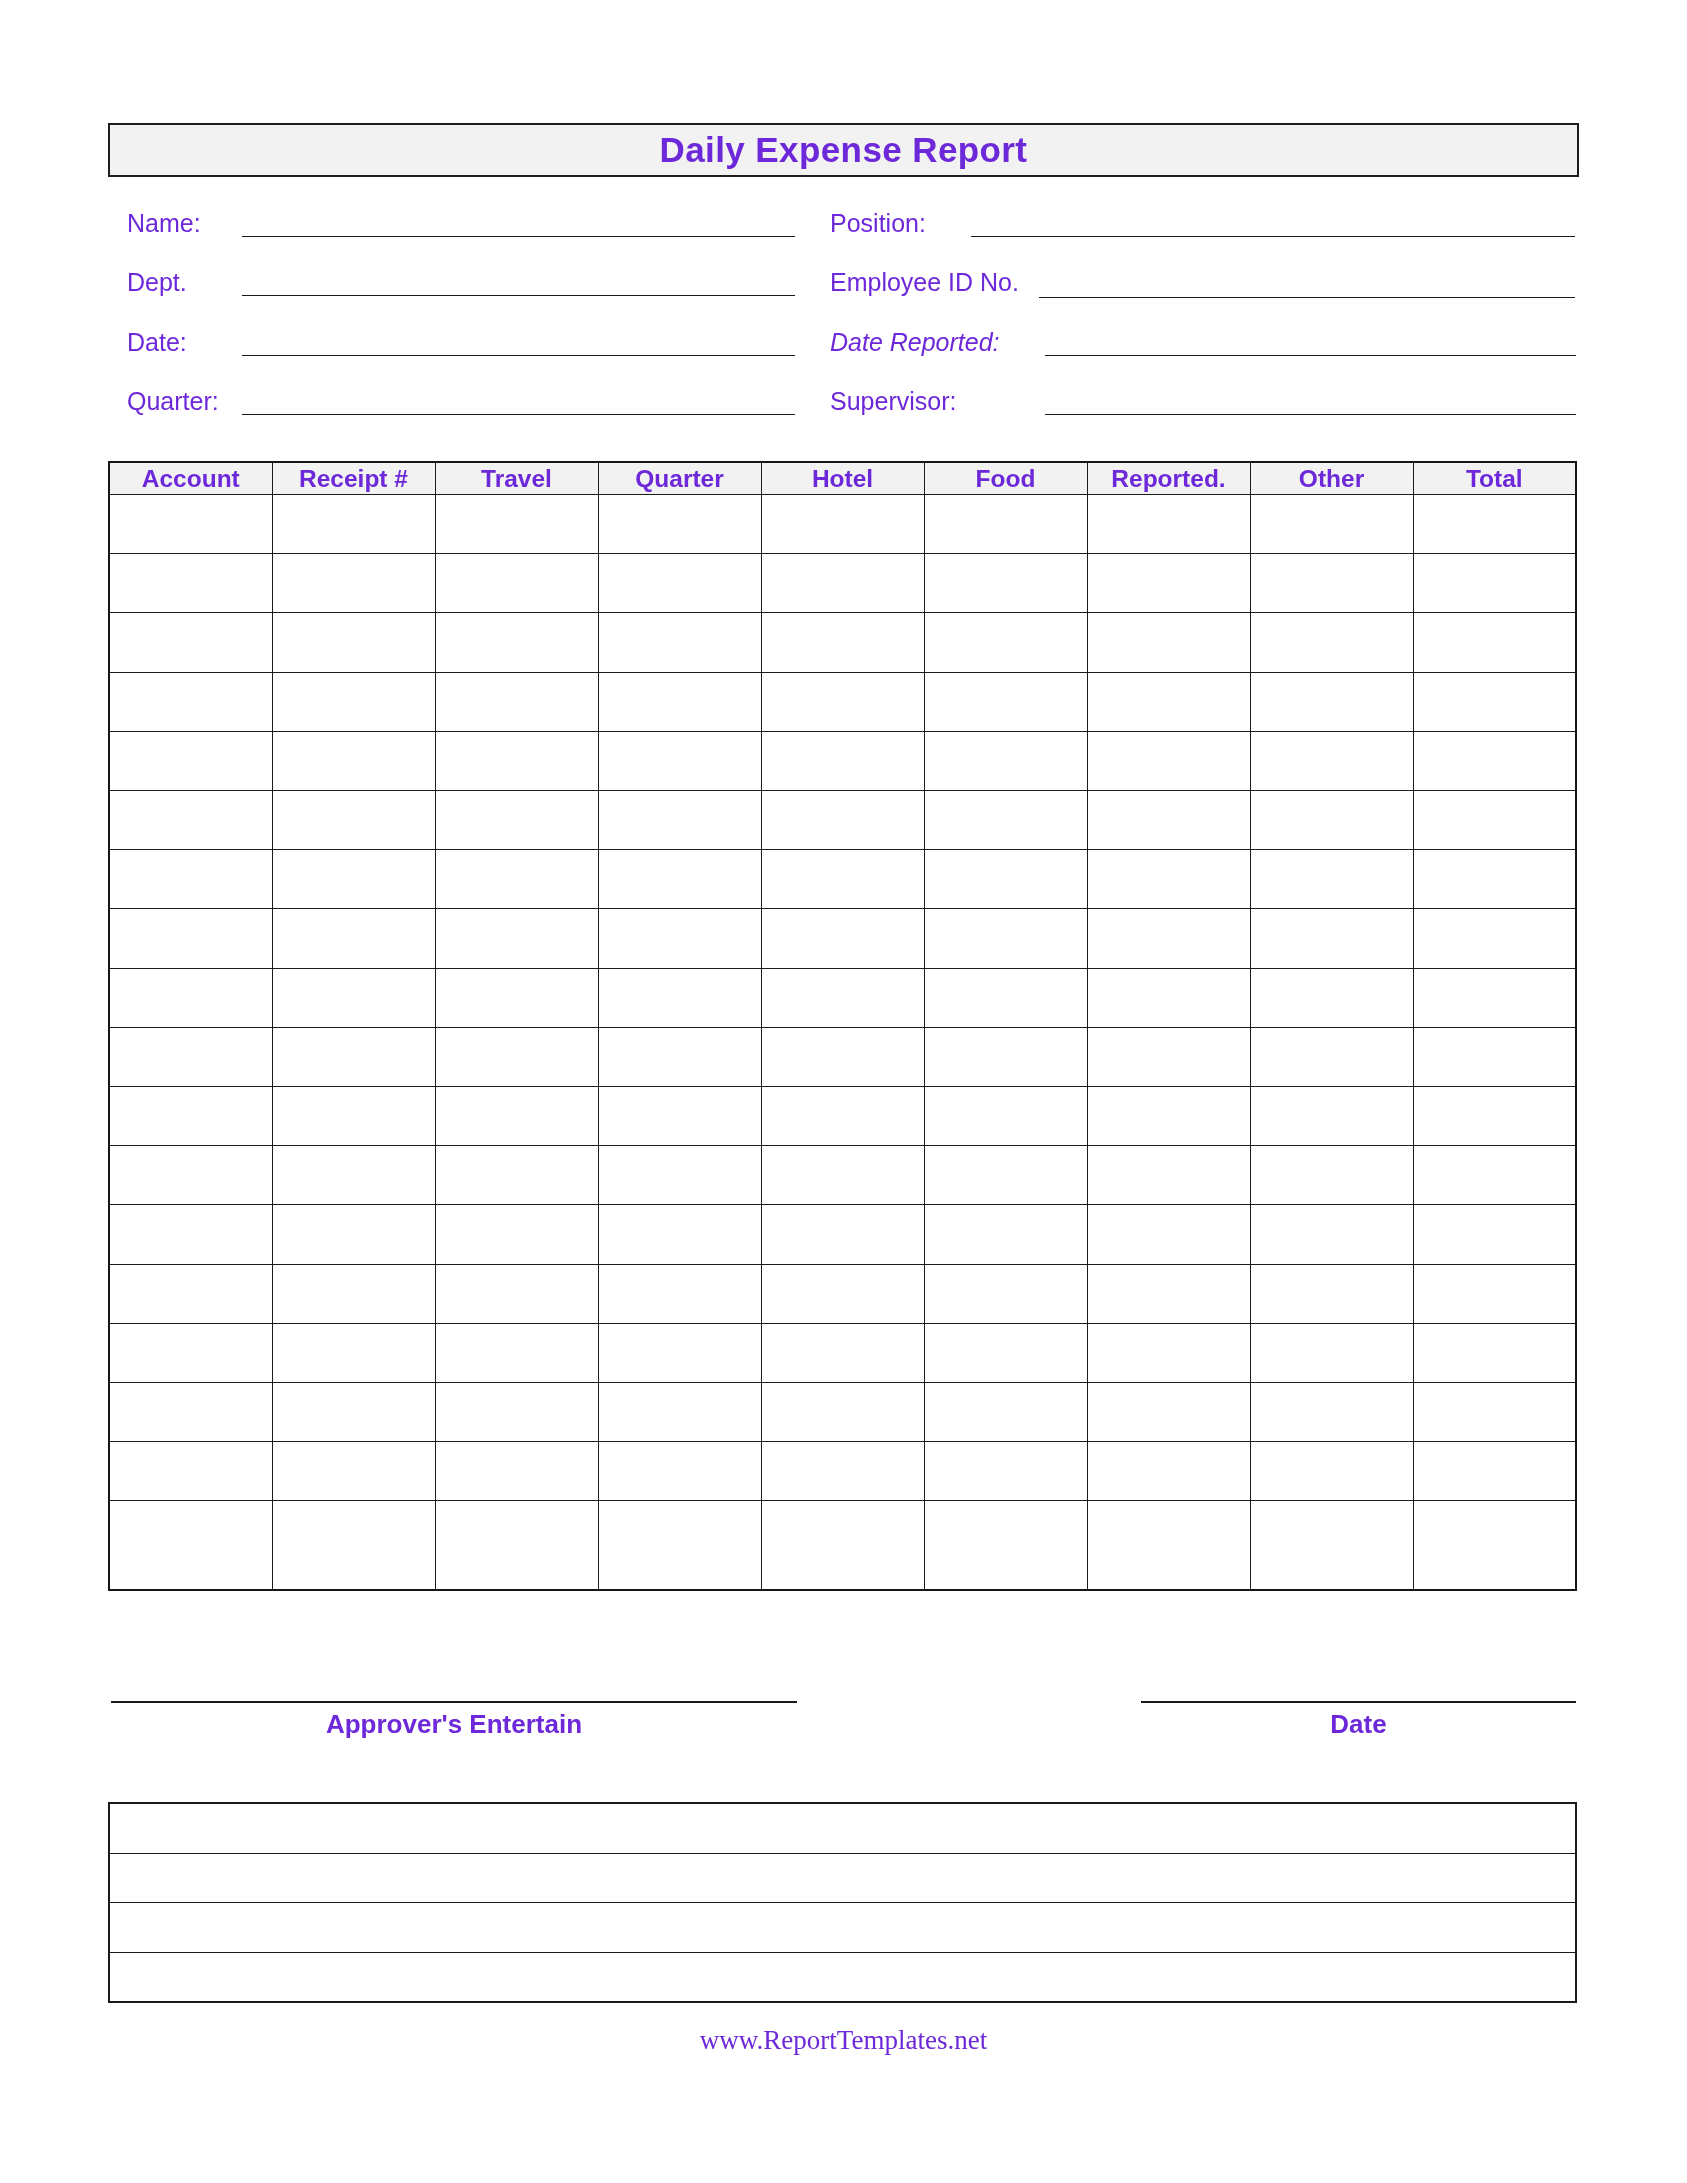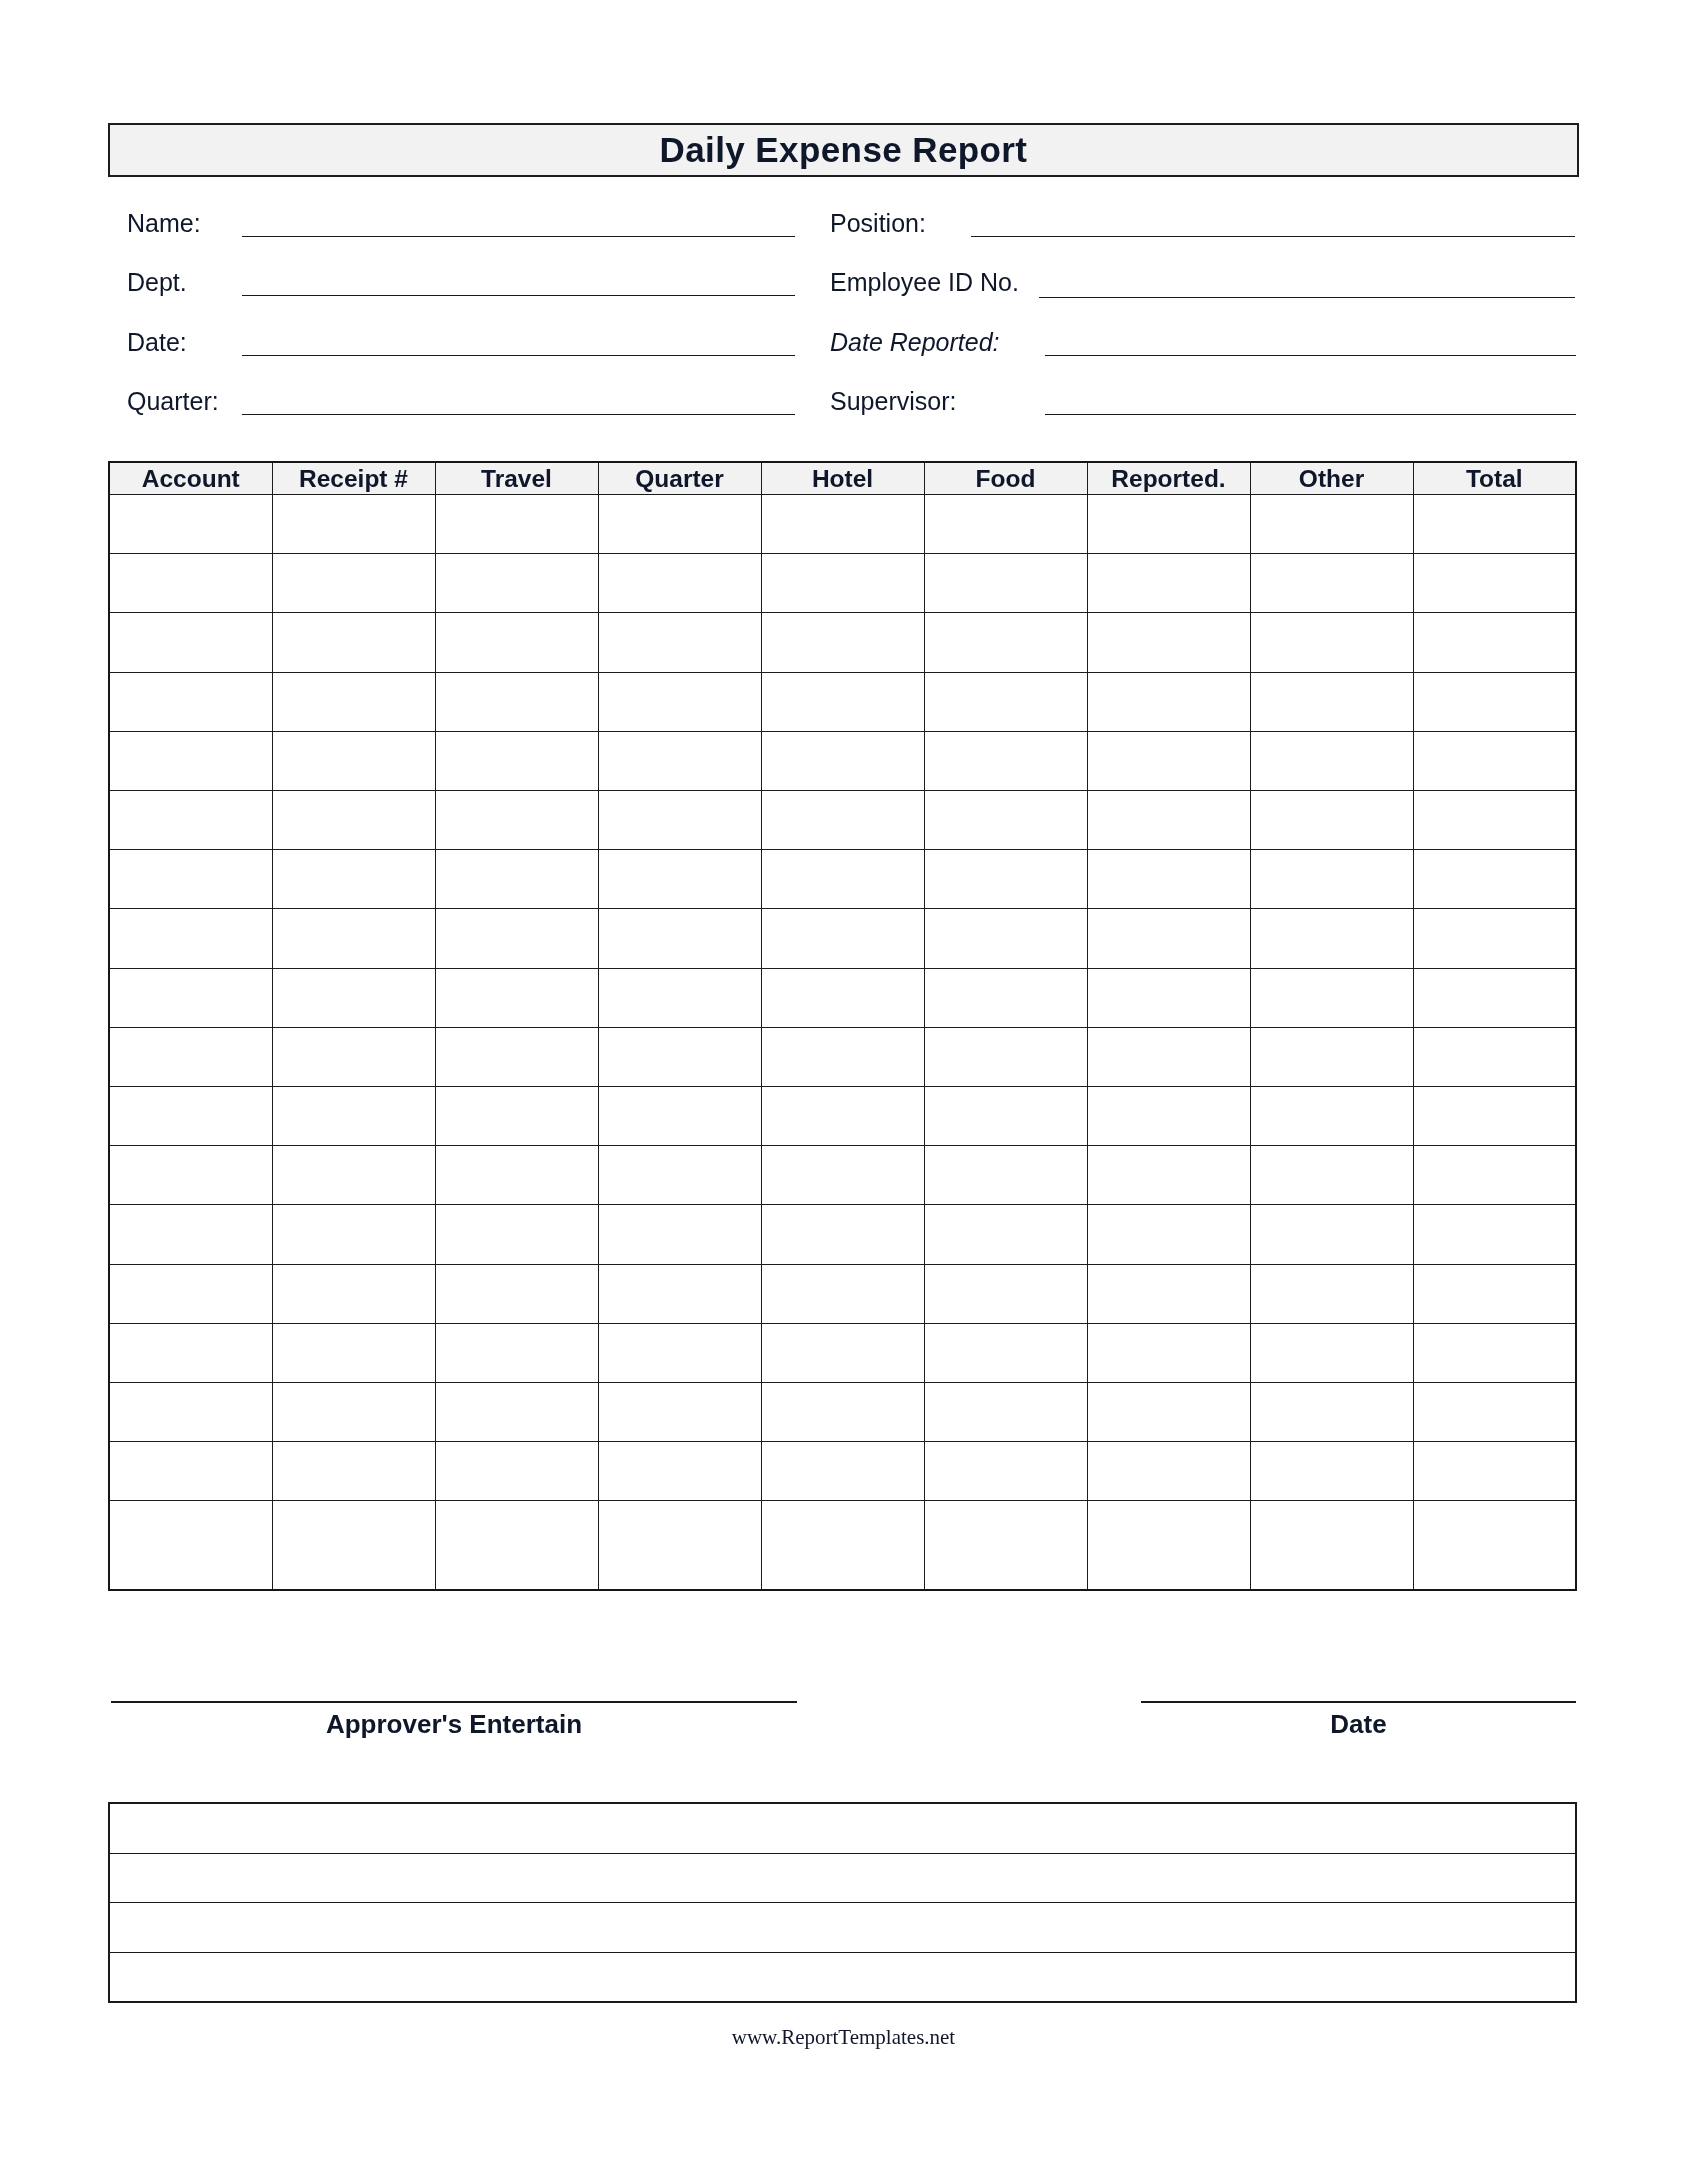--- a/index.html
+++ b/index.html
@@ -2,21 +2,21 @@
 <html style="font-size:14px"><head>
 <meta charset="utf-8">
 <style>
   html,body{margin:0;padding:0;background:#ffffff;}
   #page{
     position:relative;
     width:1687px;
     height:2184px;
     background:#ffffff;
     font-family:"Liberation Sans", sans-serif;
-    color:#0f172a;
+    color:#6d28d9;
     overflow:hidden;
   }
   .abs{position:absolute;box-sizing:border-box;}
 
   
   .title-bar{
     left:108px; top:123px; width:1471px; height:54px;
     background:#f2f2f2;
     border:2.6px solid #1d1d1d;
     display:flex; align-items:center; justify-content:center;
@@ -61,21 +61,21 @@
     left:108px; top:1802px; width:1469px; height:201px;
     border:2.6px solid #1a1a1a;
     display:flex; flex-direction:column;
   }
   .notes-row{flex:1 1 0; font-size:23px; padding:0 8.7px; line-height:47px;}
   .notes-row + .notes-row{border-top:1.7px solid #1a1a1a;}
 
   
   .footer{
     left:0; top:2025px; width:1687px; text-align:center;
-    font-family:"Liberation Serif", serif; font-size:21px;
+    font-family:"Liberation Serif", serif; font-size:27px;
   }
 </style>
 </head>
 <body>
 
 <div id="page">
 
   <div class="abs title-bar">
     <span>Daily Expense Report</span>
   </div>

